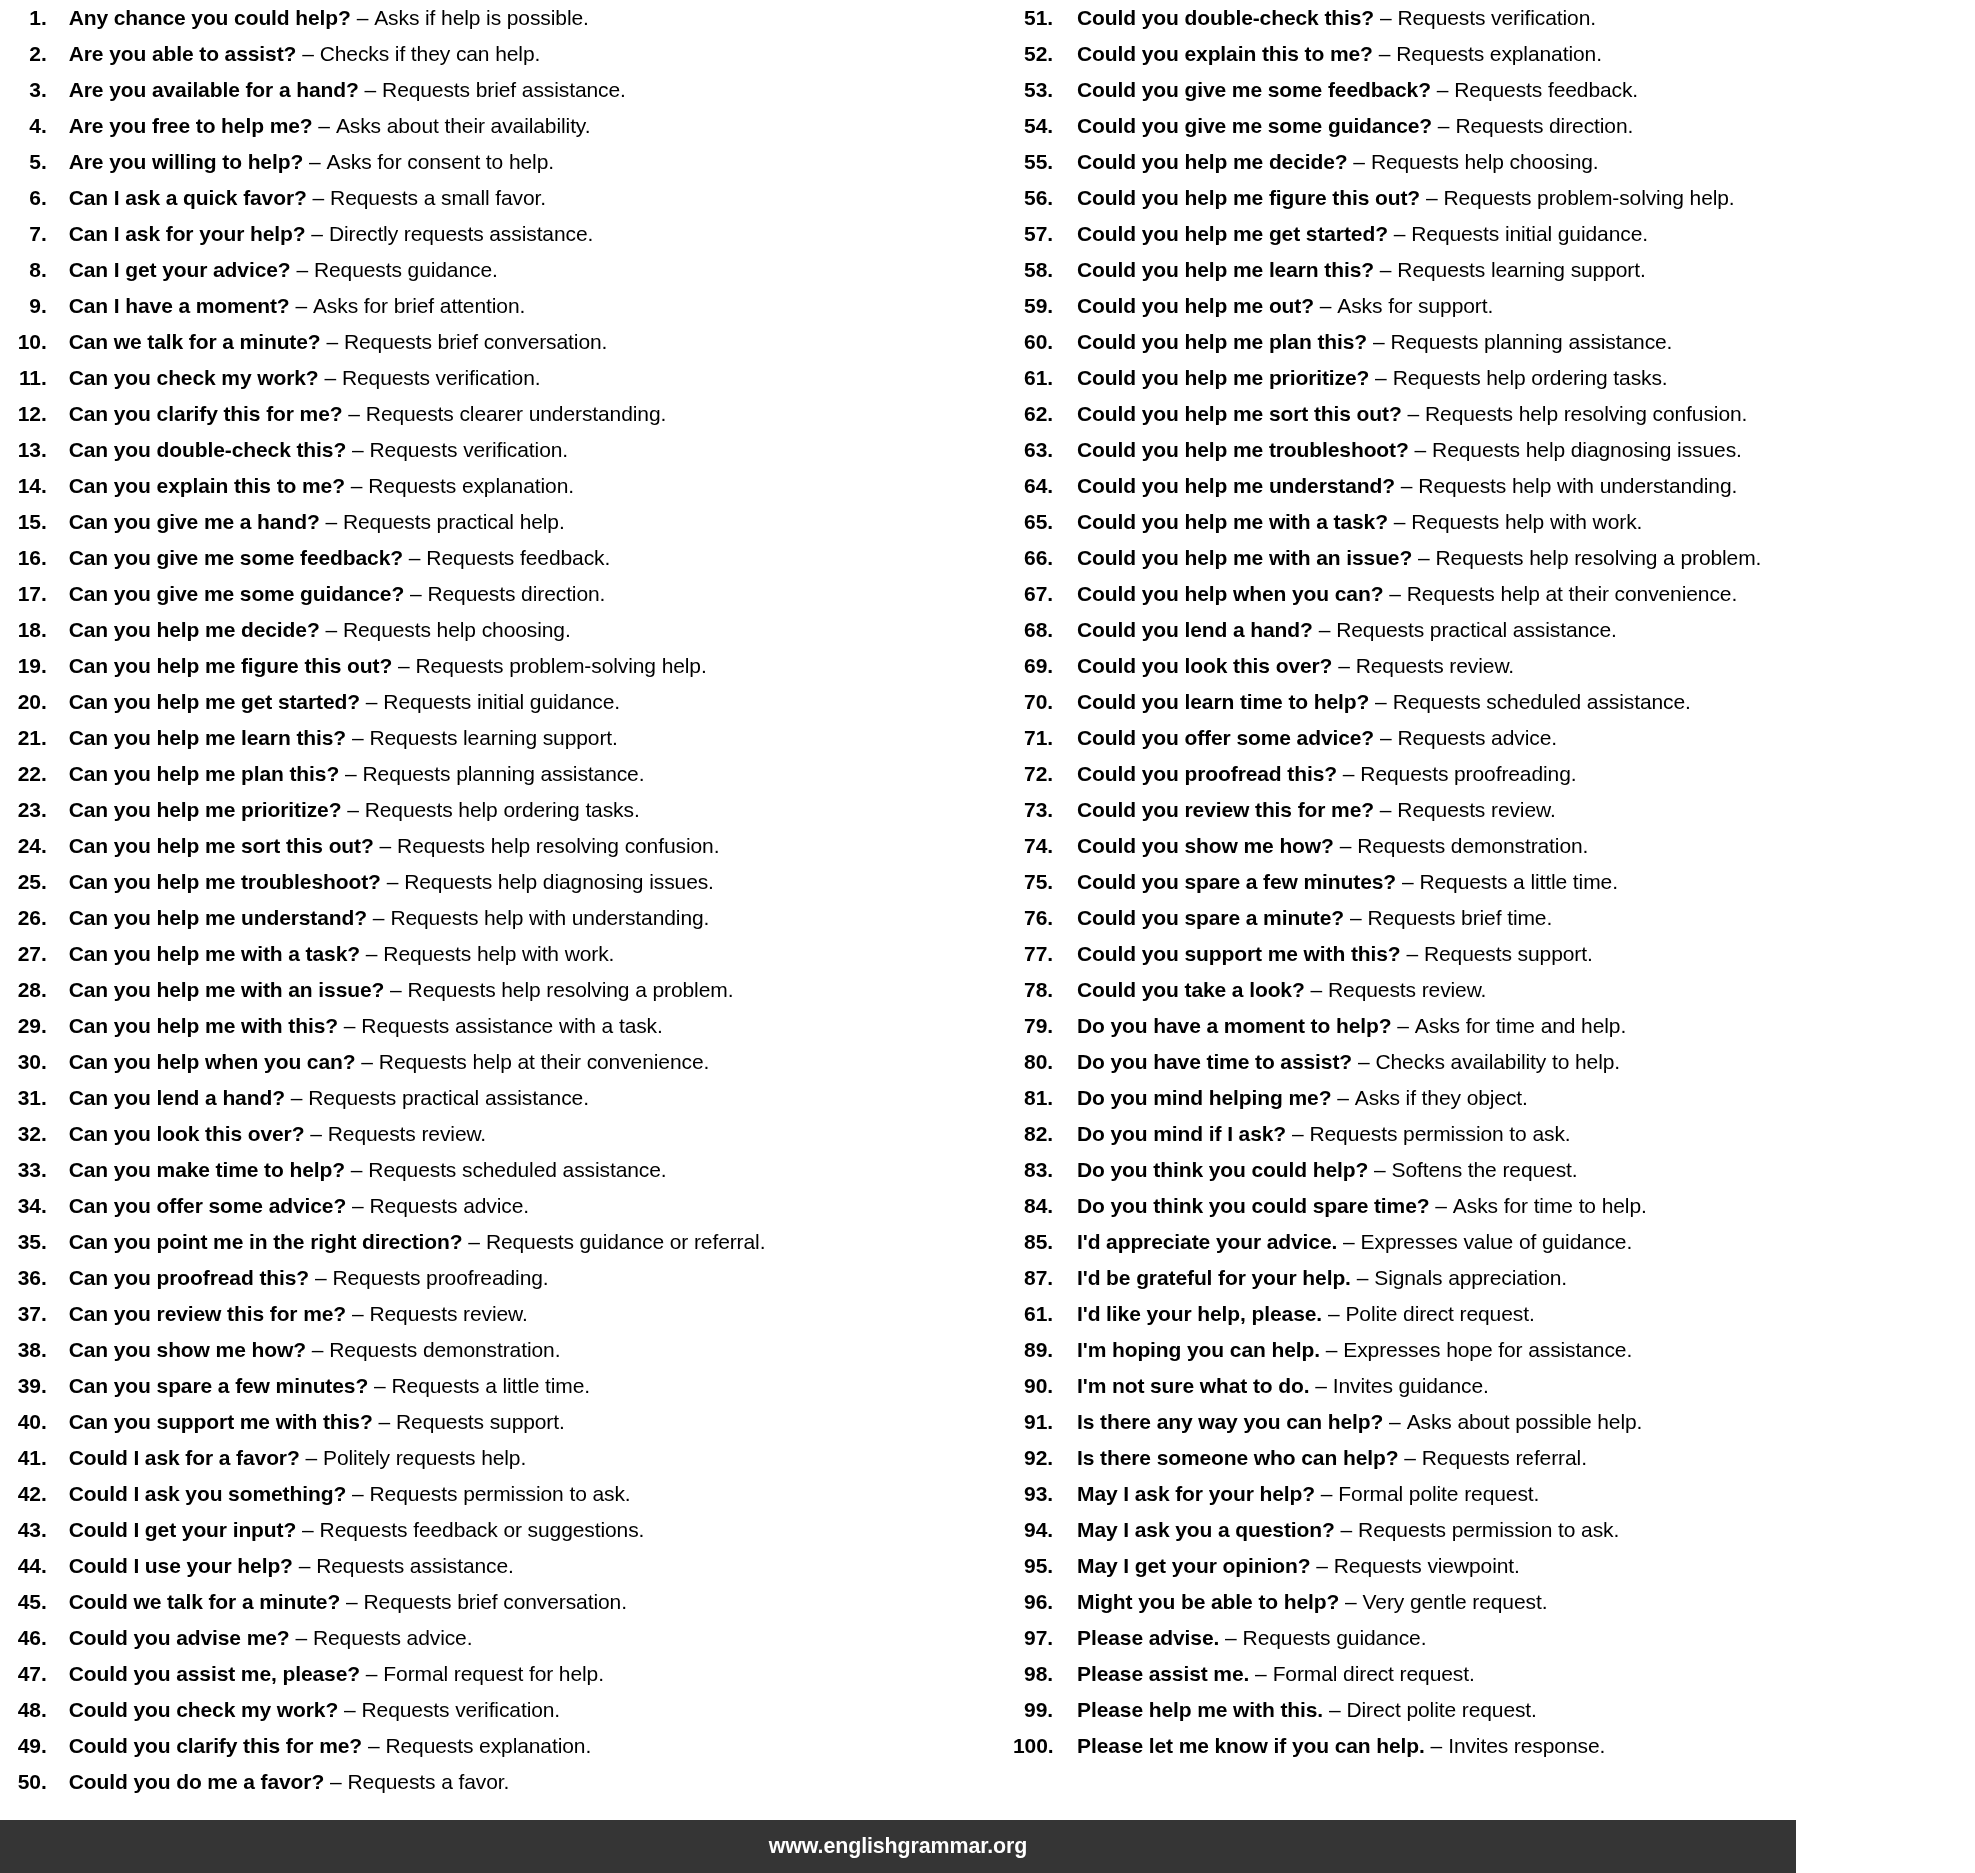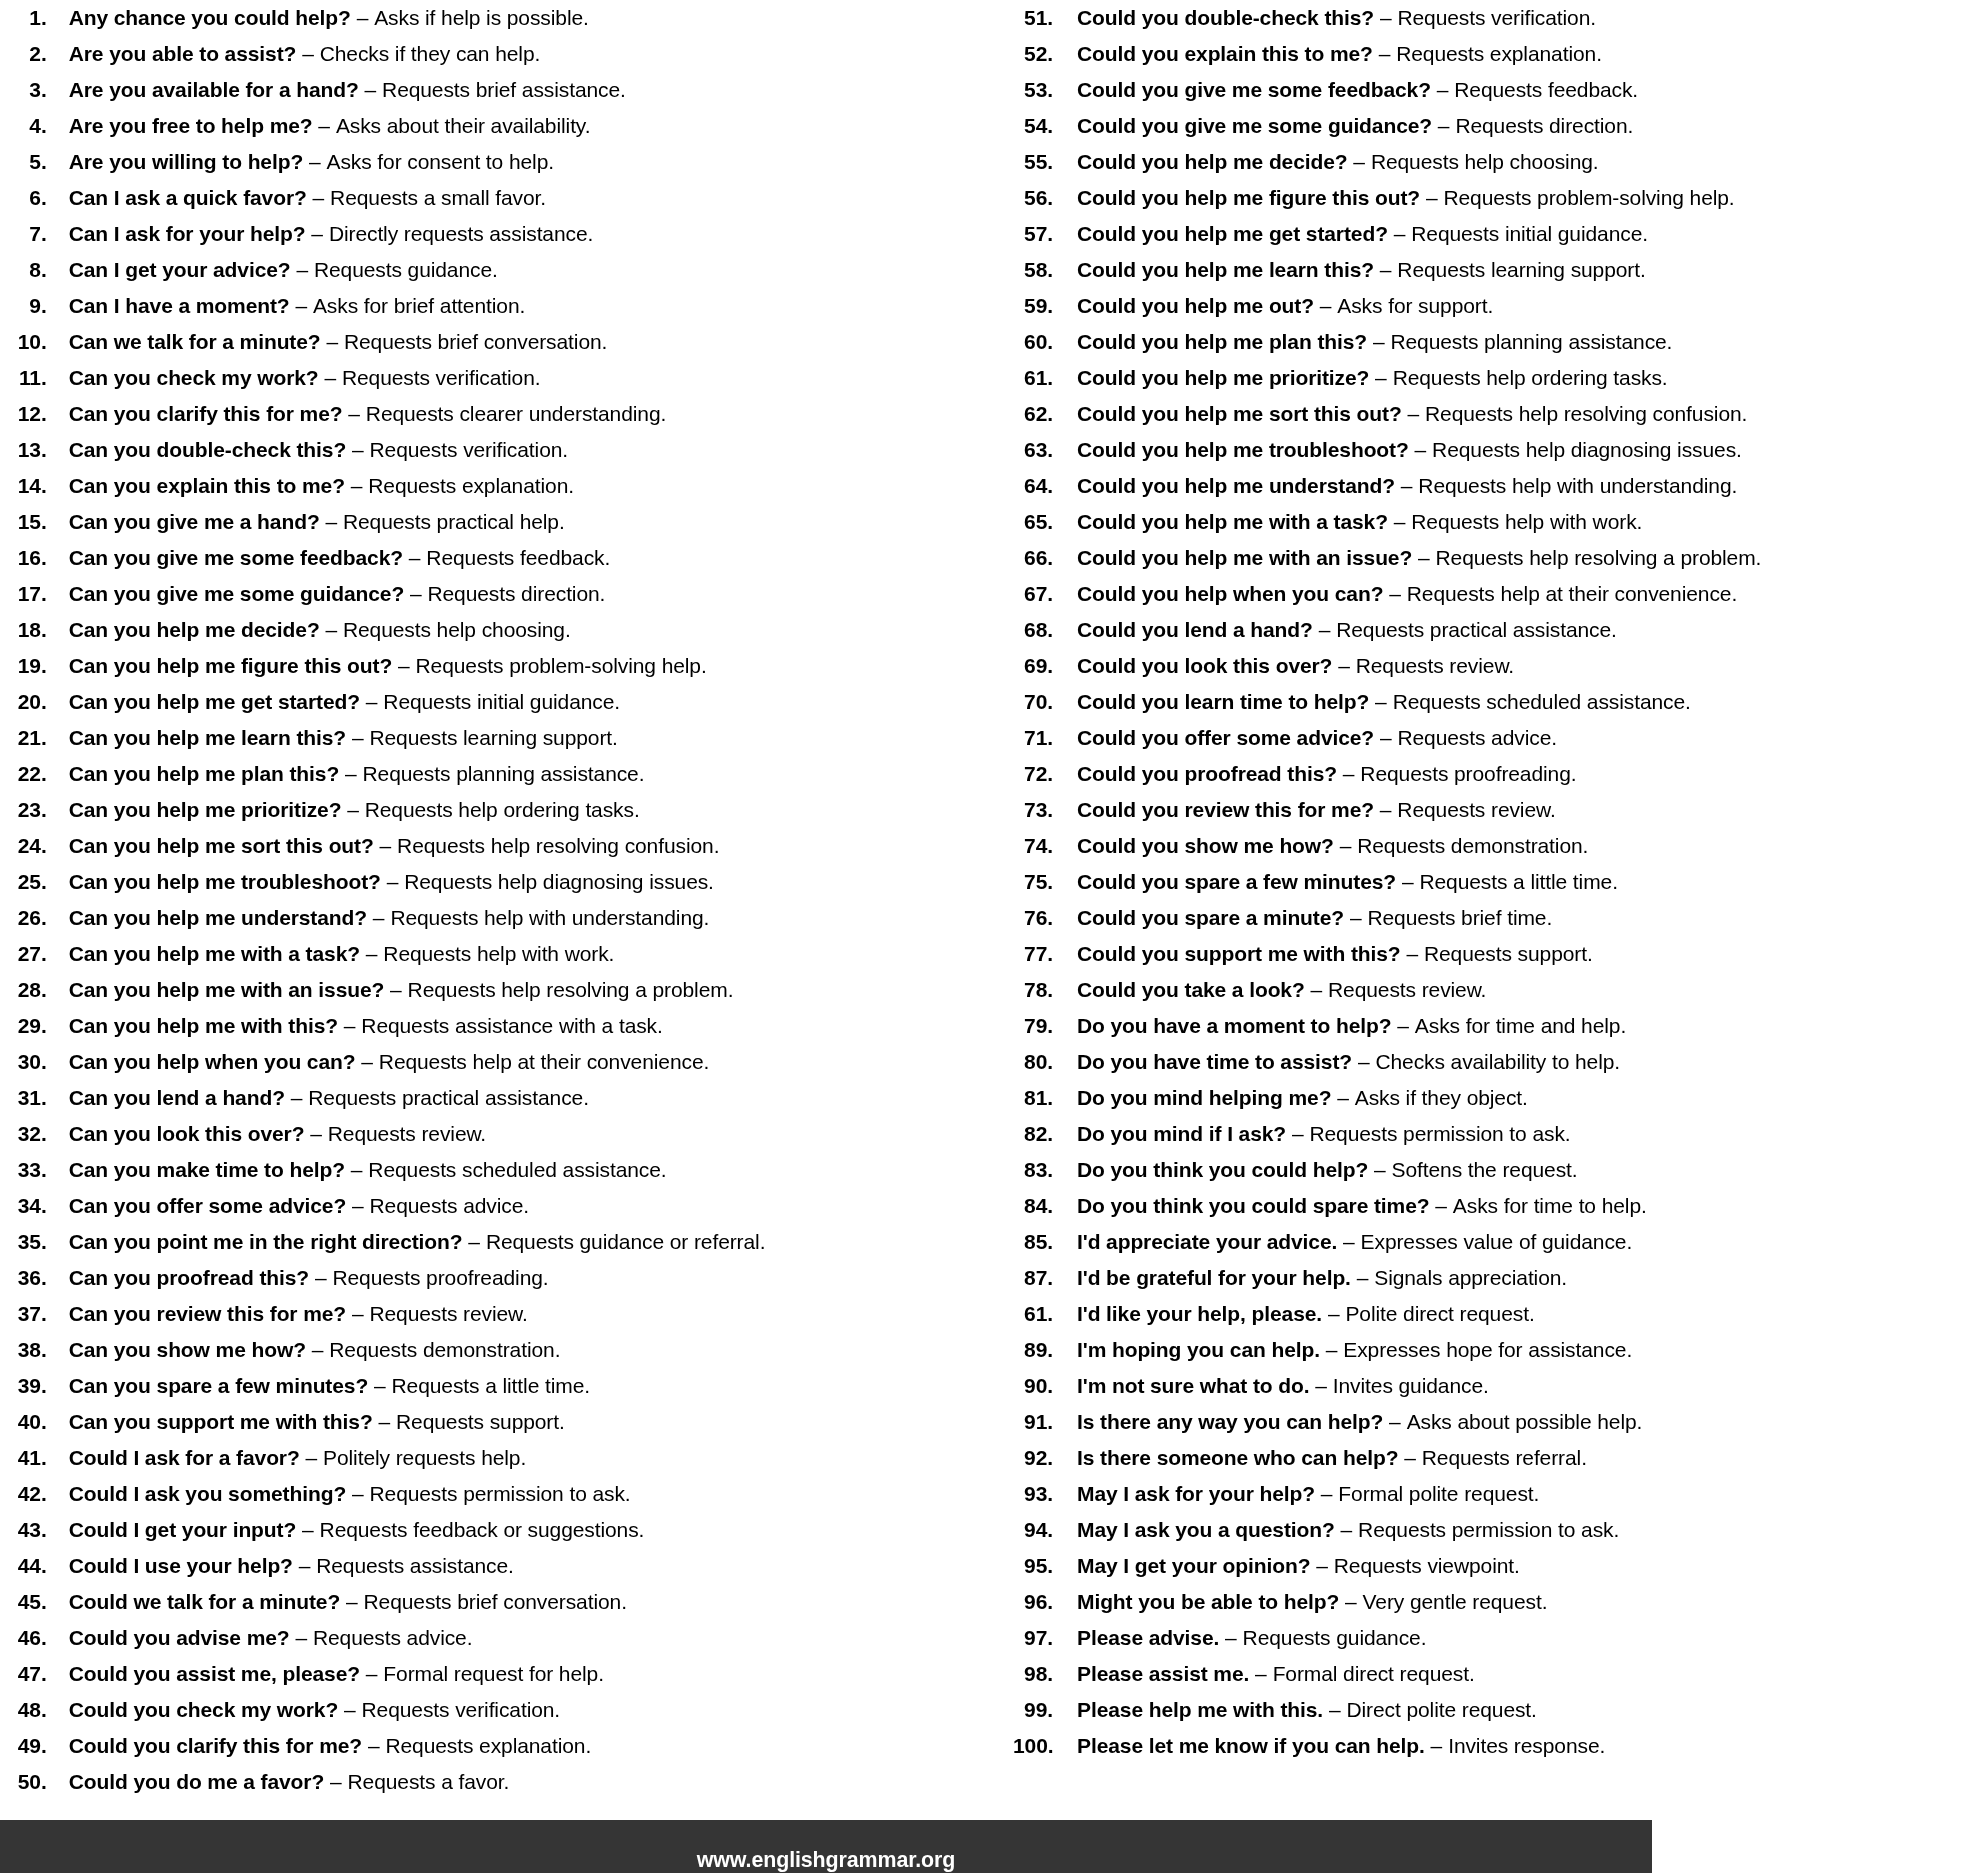--- a/index.html
+++ b/index.html
@@ -84,25 +84,25 @@
 
   .desc {
     font-weight: normal;
     letter-spacing: -0.1px;
   }
 
   #footer {
     position: absolute;
     left: 0;
     top: 1820px;
-    width: 1652px;
+    width: 1796px;
     height: 53px;
     background: #353535;
     display: flex;
-    align-items: flex-end;
+    align-items: center;
     justify-content: center;
   }
 
   #footer-url {
     color: #ffffff;
     font-weight: bold;
     font-size: 21.4px;
     letter-spacing: -0.1px;
     font-family: "Liberation Sans", sans-serif;
   }

